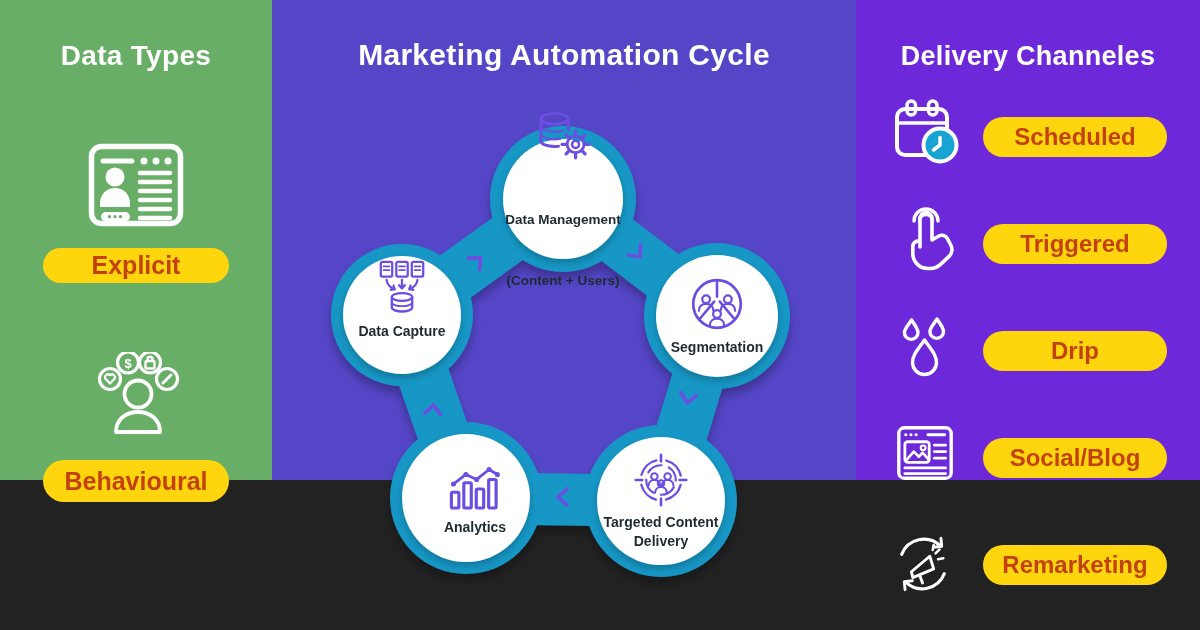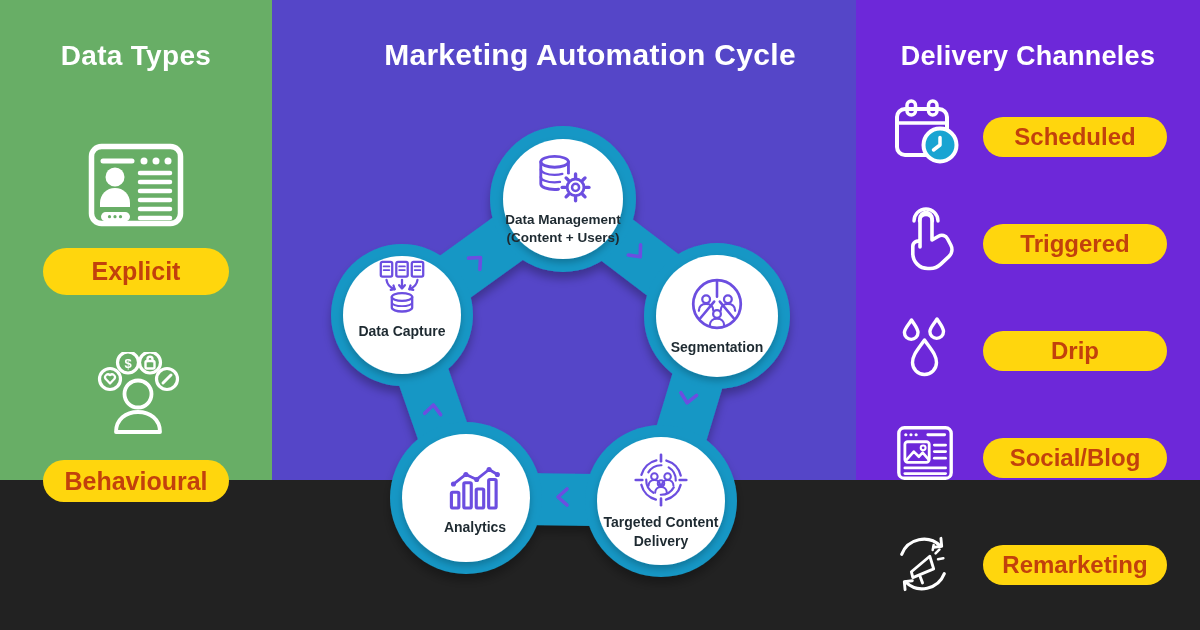--- a/index.html
+++ b/index.html
@@ -11,42 +11,42 @@
   .col { position:absolute; top:0; height:480px; }
   .col-left  { left:0;     width:272px; background:#68AE66; }
   .col-mid   { left:272px; width:584px; background:#5546C8; }
   .col-right { left:856px; width:344px; background:#6d28d9; }
 
   .panel-title {
     position:absolute; left:0; width:100%; text-align:center;
     color:#ffffff; font-weight:700; letter-spacing:.3px;
   }
   .t-left  { top:40px; font-size:28px; }
-  .t-mid   { top:38px; font-size:30px;padding-left:26px; }
+  .t-mid   { top:38px; font-size:30px; }
   .t-right { top:41px; font-size:27px; }
 
   .abs { position:absolute; }
 
   .pill {
     position:absolute; background:#FFD60D; border-radius:999px;
     display:flex; align-items:center; justify-content:center;
     color:#c2410c; font-weight:700; white-space:nowrap;
   }
   .pill-left  { left:43px;  width:186px; font-size:25px; }
   .pill-right { left:983px; width:184px; height:40px; font-size:24px; }
 
   .node {
     position:absolute; width:150px;
     display:flex; flex-direction:column; align-items:center; justify-content:center;
     text-align:center; color:#1E2A31; font-weight:700;
   }
   .node svg { flex:0 0 auto; margin-bottom:5px; }
   .node .l1, .node .l2 { font-size:14px; line-height:1.32; }
   .node .l2:empty { display:none; }
-  .node-mgmt .l1, .node-mgmt .l2 { font-size:13.5px; }
+  .node-mgmt .l1, .node-mgmt .l2 { font-size:13.5px;margin-top:43px; }
 
   svg { display:block; }
 </style>
 </head>
 <body>
 
 <div class="canvas">
 
   <section class="col col-left">
     <h2 class="panel-title t-left" style="margin:0">Data Types</h2>
@@ -68,21 +68,21 @@
     <circle cx="56" cy="18" r="3.5" fill="#FFFFFF"></circle>
       <circle cx="68" cy="18" r="3.5" fill="#FFFFFF"></circle>
       <circle cx="80" cy="18" r="3.5" fill="#FFFFFF"></circle>
     <circle cx="27" cy="34" r="9.5" fill="#FFFFFF"></circle>
     <path d="M12 64 v-4 c0-8.8 6.7-15 15-15 s15 6.2 15 15 v4 z" fill="#FFFFFF"></path>
     <rect x="13" y="69" width="29" height="9.5" rx="4.75" fill="#FFFFFF"></rect>
     <circle cx="21.5" cy="73.7" r="1.6" fill="#68AE66"></circle>
       <circle cx="27" cy="73.7" r="1.6" fill="#68AE66"></circle>
       <circle cx="32.5" cy="73.7" r="1.6" fill="#68AE66"></circle>
   </svg>
-  <div class="pill pill-left" style="top:248px; height:47px;">
+  <div class="pill pill-left" style="top:248px; height:35px;">
     <span>Explicit</span>
   </div>
 
   <svg class="abs" style="left:94px; top:352px;" width="88" height="92" viewBox="0 0 88 92">
     <g stroke="#FFFFFF" fill="none" stroke-linecap="round" stroke-linejoin="round">
       <circle cx="44" cy="42" r="13.5" stroke-width="3.8"></circle>
       <path d="M22 80 c0-12.7 9.8-20 22-20 s22 7.3 22 20 z" stroke-width="3.8"></path>
       <circle cx="16" cy="27" r="10.5" stroke-width="3.2"></circle>
       <circle cx="34" cy="10.5" r="10.5" stroke-width="3.2"></circle>
       <circle cx="56" cy="10.5" r="10.5" stroke-width="3.2"></circle>

